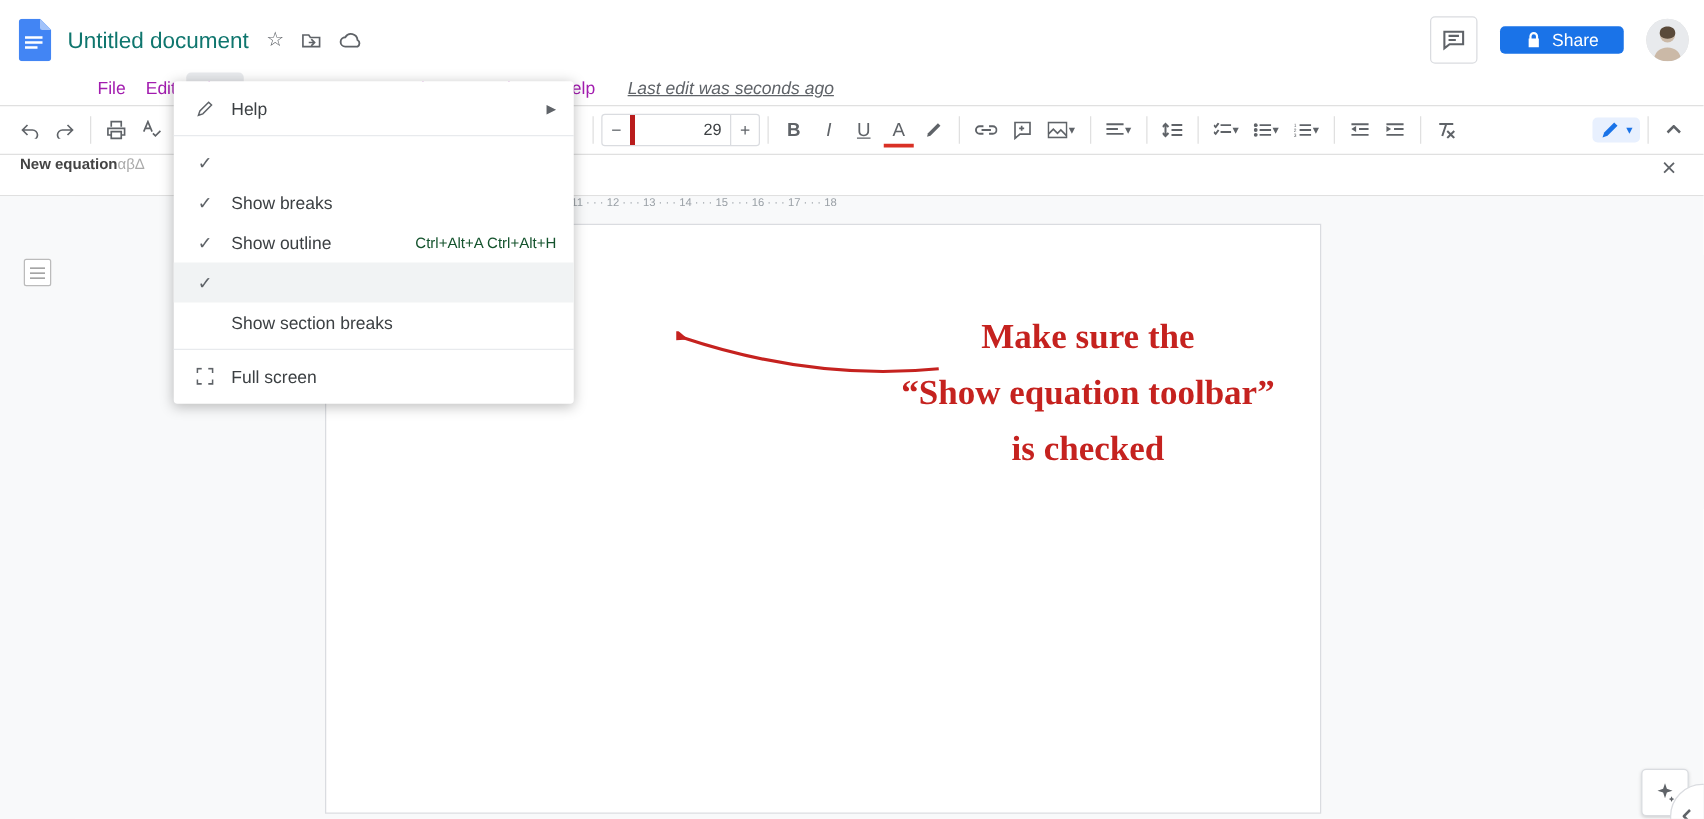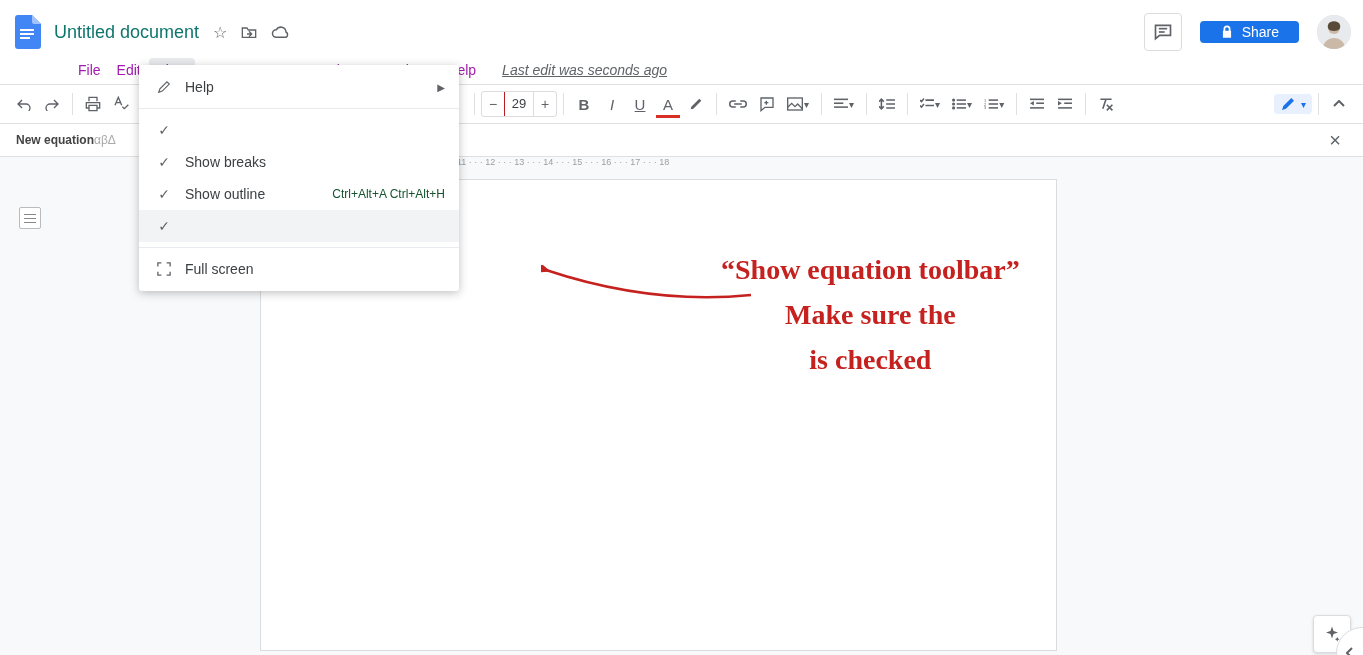--- a/index.html
+++ b/index.html
@@ -19,25 +19,25 @@
   .menu-row{display:flex;align-items:center;height:28px;padding-left:70px;}
   .menu-item{padding:4px 8px;border-radius:4px;cursor:pointer;color:#a21caf;font-size:14px;}
   .menu-item.active{background:#e8eaed;}
   .last-edit{margin-left:18px;color:#5f6368;text-decoration:underline;font-size:14px;cursor:pointer;font-style:italic;}
   
   .toolbar{display:flex;align-items:center;height:38px;border-top:1px solid #e0e0e0;border-bottom:1px solid #e0e0e0;padding:0 10px;background:#fff;}
   .tb{padding:4px 6px;min-width:16px;text-align:center;color:#5f6368;cursor:pointer;font-size:15px;display:flex;align-items:center;justify-content:center;}
   .sep{width:1px;height:22px;background:#e0e0e0;margin:0 6px;}
   .font-size-box{display:flex;align-items:center;border:1px solid #dadce0;border-radius:3px;height:24px;}
   .fs-btn{width:22px;text-align:center;cursor:pointer;color:#5f6368;font-size:14px;}
-  .fs-val{width:28px;text-align:center;border-left:1px solid #b91c1c;border-right:1px solid #dadce0;height:24px;line-height:24px;font-size:13px;}
+  .fs-val{width:28px;text-align:center;border-left:4px solid #b91c1c;border-right:1px solid #dadce0;height:24px;line-height:24px;font-size:13px;padding-left:48px;}
   .tb-end{margin-left:auto;display:flex;align-items:center;}
   .pencil-box{display:flex;align-items:center;background:#e8f0fe;border-radius:4px;padding:2px 6px;gap:4px;}
   
-  .eq-bar{display:flex;align-items:center;height:32px;border-bottom:1px solid #e0e0e0;padding:0 16px;background:#fff;}
+  .eq-bar{display:flex;height:32px;border-bottom:1px solid #e0e0e0;padding:0 16px;background:#fff;}
   .eq-new{font-size:12px;font-weight:bold;color:#444;cursor:pointer;}
   .eq-sym{margin-left:0;color:#aaa;font-size:12px;}
   .eq-close{margin-left:auto;font-size:20px;color:#5f6368;cursor:pointer;padding:0 6px;}
   
   .body-area{display:flex;height:508px;background:#f8f9fa;position:relative;}
   .left-gutter{width:60px;background:#f8f9fa;padding-top:50px;display:flex;justify-content:center;}
   .outline-box{width:22px;height:22px;border:1px solid #bbb;background:#fff;border-radius:2px;display:flex;flex-direction:column;justify-content:space-around;padding:4px;box-sizing:border-box;}
   .outline-box span{height:1px;background:#888;}
   .canvas-wrap{flex:1;position:relative;}
   .ruler{position:absolute;top:0;left:200px;right:0;height:16px;font-size:9px;color:#9aa0a6;letter-spacing:0;}
@@ -289,22 +289,22 @@
     <div class="outline-box">
         <span></span>
         <span></span>
         <span></span>
       </div>
   </div>
   <div class="canvas-wrap">
     <div class="ruler">3​ · · · ​4​ · · · ​5​ · · · ​6​ · · · ​7​ · · · ​8​ · · · ​9​ · · · ​10​ · · · ​11​ · · · ​12​ · · · ​13​ · · · ​14​ · · · ​15​ · · · ​​16​ · · · ​17​ · · · ​18​</div>
     <div class="page">
       <div class="annot">
+        <div>Make sure the</div>
         <div>“Show equation toolbar”</div>
-        <div>Make sure the</div>
         <div>is checked</div>
       </div>
       <svg class="arrow" width="220" height="40">
         <defs>
             <marker id="ah" markerWidth="10" markerHeight="8" refX="2" refY="4" orient="auto">
               <path d="M10 0L0 4l10 4z" fill="#c5221f"></path>
             </marker>
           </defs>
         <path d="M210 30 Q110 40 5 5" fill="none" stroke="#c5221f" stroke-width="2.5" marker-end="url(#ah)"></path>
       </svg>
@@ -341,20 +341,24 @@
     <span class="vm-label">Show breaks</span>
   </div>
   <div class="vm-row">
     <span class="vm-icon">✓</span>
     <span class="vm-label">Show outline</span>
     <span class="vm-short">Ctrl+Alt+A Ctrl+Alt+H</span>
   </div>
   <div class="vm-row hover">
     <span class="vm-icon">✓</span>
   </div>
+  <div class="vm-row">
+    <span class="vm-icon"></span>
+    <span class="vm-label">Show section breaks</span>
+  </div>
   <div class="vm-sep"></div>
   <div class="vm-row">
     <span class="vm-icon">
         <svg width="14" height="14" viewBox="0 0 16 16">
           <path fill="none" stroke="#5f6368" stroke-width="1.5" d="M1 5V1h4M15 5V1h-4M1 11v4h4M15 11v4h-4"></path>
         </svg>
       </span>
     <span class="vm-label">Full screen</span>
   </div>
 </div>

